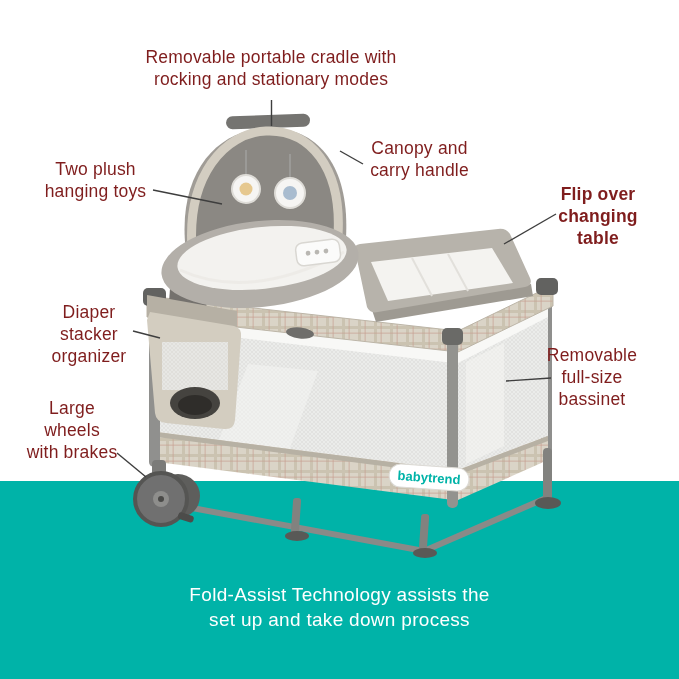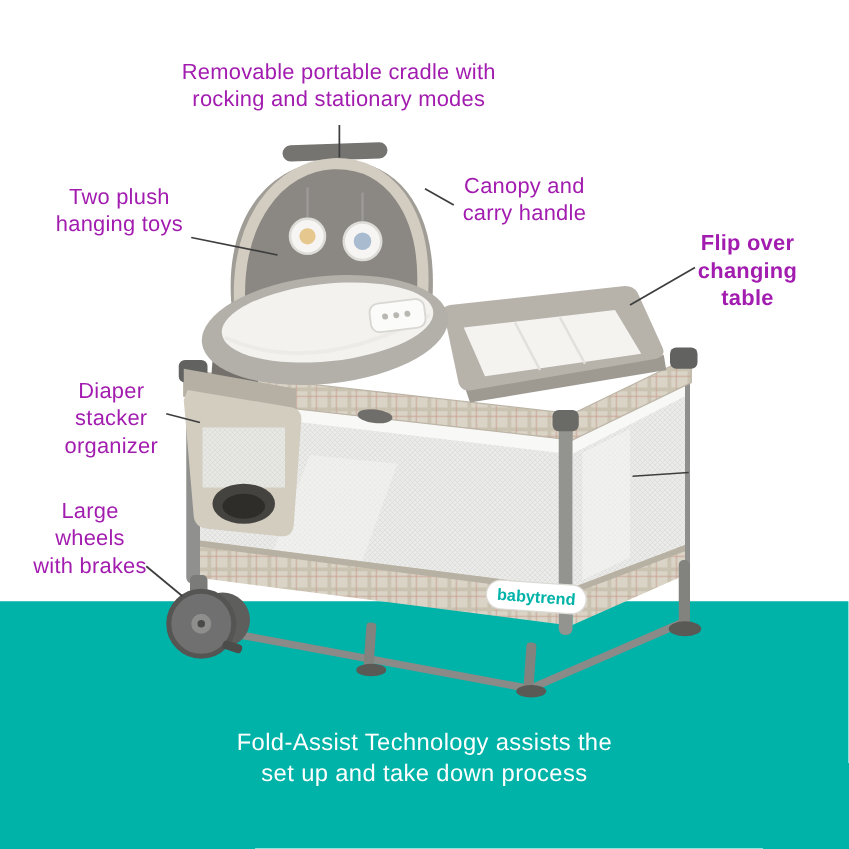--- a/index.html
+++ b/index.html
@@ -6,25 +6,25 @@
   .canvas {
     position:relative; width:679px; height:679px; overflow:hidden;
     background:#ffffff; font-family:"Liberation Sans", sans-serif;
   }
   .teal-band {
     position:absolute; left:0; top:481px; width:679px; height:198px;
     background:#00b3a8;
   }
   svg.art { position:absolute; left:0; top:0; width:679px; height:679px; }
   .callout {
-    position:absolute; color:#a21caf; font-size:17.5px; line-height:1.27;
+    position:absolute; color:#7f1d1d; font-size:17.5px; line-height:1.27;
     text-align:center; white-space:pre-line; letter-spacing:0.2px;
   }
   .c-cradle    { left:86px;  top:46px;  width:370px; }
-  .c-toys      { left:28px;  top:146px; width:135px; }
+  .c-toys      { left:28px;  top:158px; width:135px; }
   .c-canopy    { left:357px; top:137px; width:125px; }
   .c-table     { left:545px; top:183px; width:106px;font-weight:bold; }
   .c-organizer { left:34px;  top:301px; width:110px; }
   .c-wheels    { left:10px;  top:397px; width:124px; }
   .c-bassinet  { left:536px; top:344px; width:112px; }
   .footer-text {
     position:absolute; left:0; top:582px; width:679px; text-align:center;
     color:#ffffff; font-size:19px; line-height:1.32; white-space:pre-line;
     letter-spacing:0.3px;
   }
@@ -174,17 +174,20 @@
 carry handle</div>
   <div class="callout c-table">Flip over
 changing
 table</div>
   <div class="callout c-organizer">Diaper
 stacker
 organizer</div>
   <div class="callout c-wheels">Large
 wheels
 with brakes</div>
+  <div class="callout c-bassinet">Removable
+full-size
+bassinet</div>
 
   <div class="footer-text">Fold-Assist Technology assists the
 set up and take down process</div>
 
 </div>
 
 </body></html>

